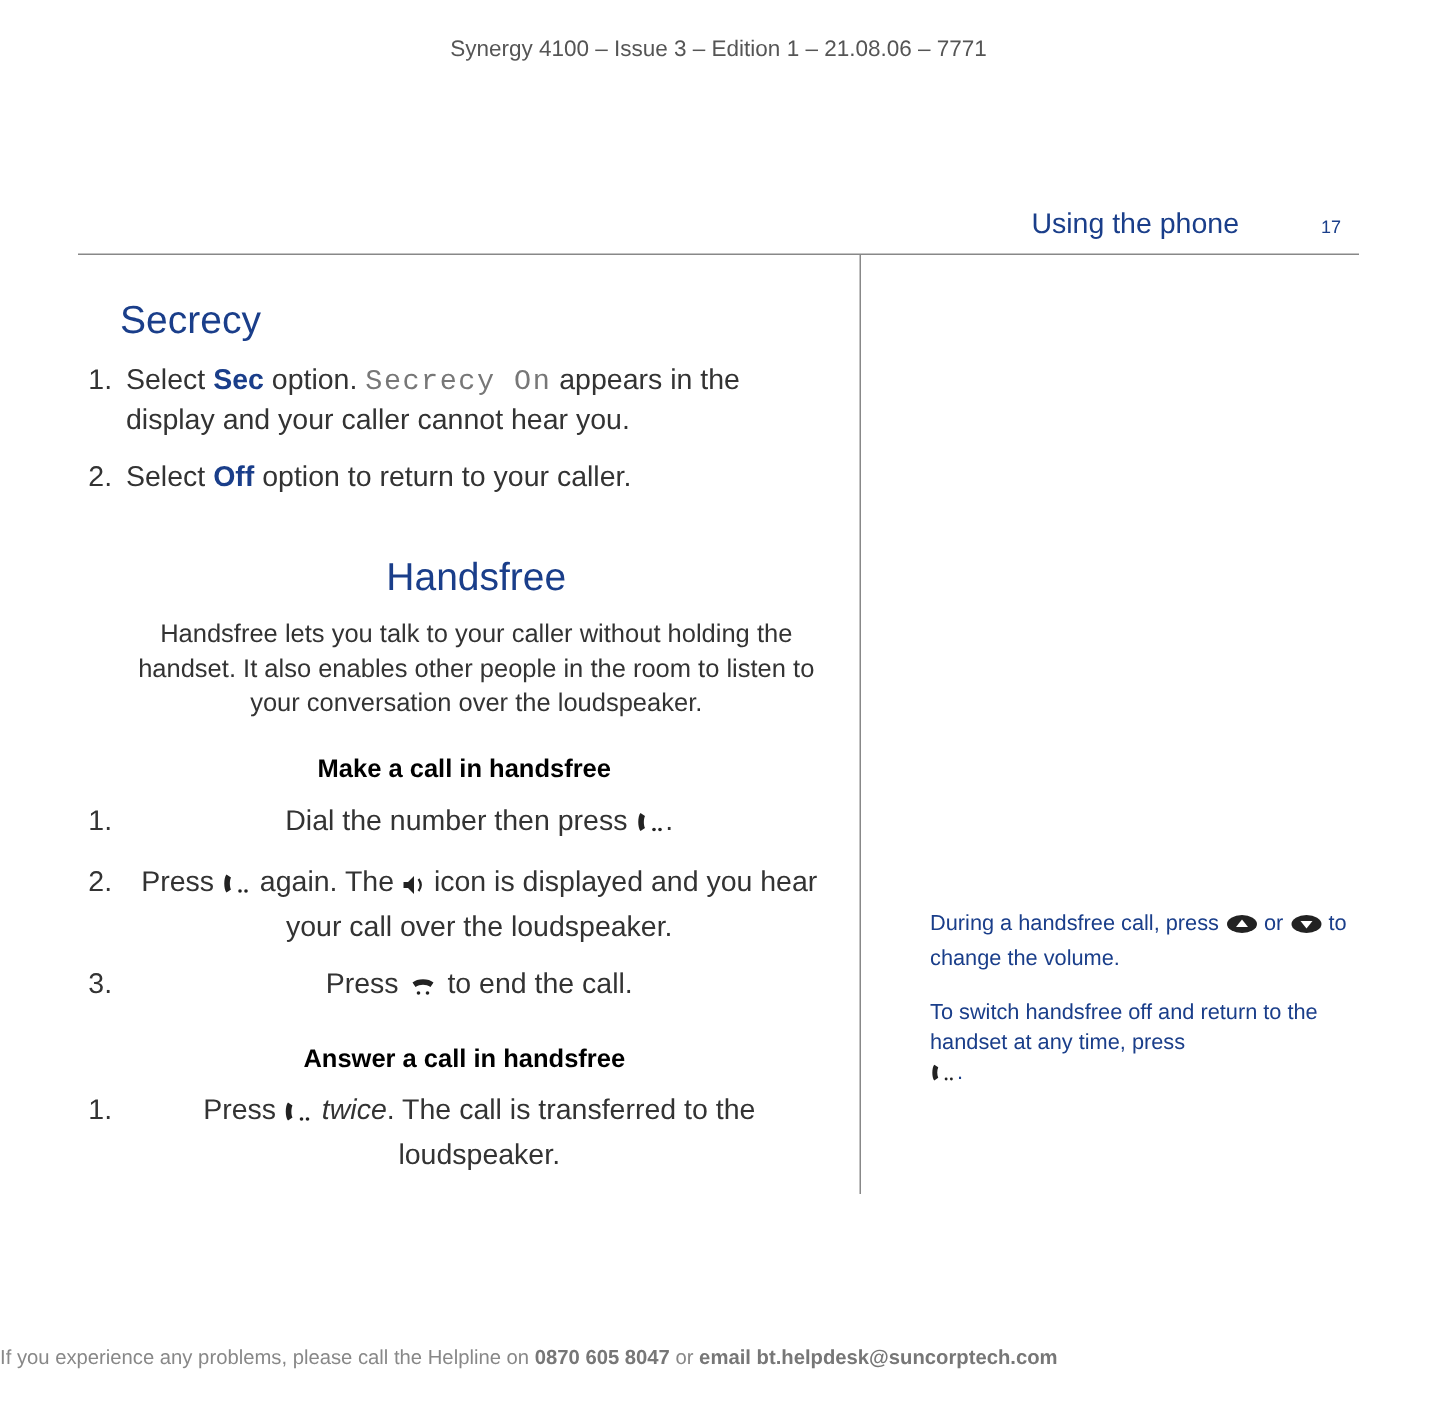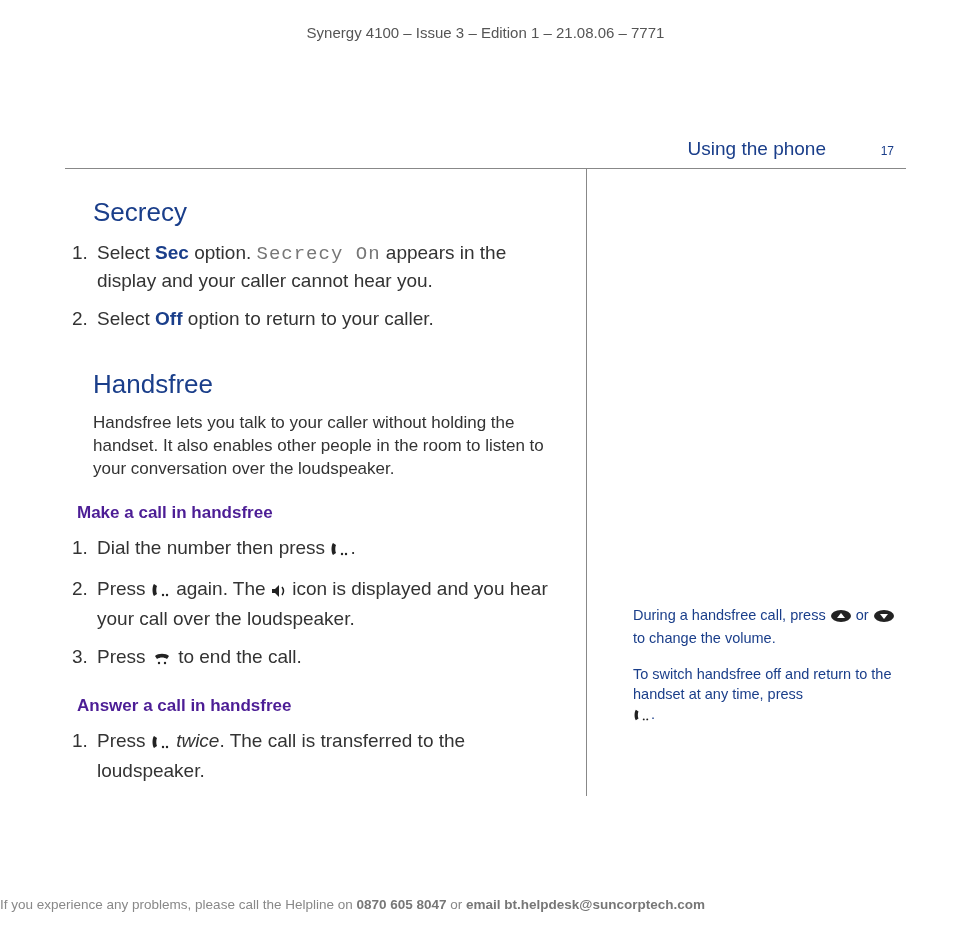--- a/index.html
+++ b/index.html
@@ -1,33 +1,33 @@
 <!DOCTYPE html>
 <html><head>
 <meta charset="utf-8">
 <style>
   * { box-sizing: border-box; margin: 0; padding: 0; }
   html, body { width: 954px; height: 951px; background: #fff; font-family: "Segoe UI", "Lucida Sans", Arial, sans-serif; color: #333; }
-  .page { width: 954px; height: 934px; position: relative; padding: 24px 48px 0 65px; }
+  .page { width: 954px; height: 934px; position: relative; padding: 24px 48px 0 52px; }
   .doc-header { text-align: center; font-size: 15px; color: #555; margin-bottom: 72px; }
   .section-row { display: flex; justify-content: flex-end; align-items: baseline; gap: 40px; padding-right: 12px; margin-bottom: 8px; }
   .section-title { color: #1a3e8a; font-size: 19px; }
   .page-num { color: #1a3e8a; font-size: 12px; min-width: 28px; text-align: right; margin-top: 31px; }
   .rule { border: none; border-top: 1px solid #888; margin: 0 0 0 0; }
   .columns { display: flex; margin-top: 0; gap: 28px; }
   .col-left { flex: 0 0 522px; border-right: 1px solid #888; padding: 28px 18px 0 0; }
   .col-right { flex: 1; padding: 28px 0 0 18px; font-size: 14.5px; color: #1a3e8a; line-height: 1.4; }
   .col-left h2 { color: #1a3e8a; font-size: 26px; font-weight: 500; margin-left: 28px; margin-bottom: 12px; }
   .col-left .intro { margin-left: 28px; font-size: 17px; line-height: 1.35; margin-bottom: 14px; color: #333; }
   ol.steps { list-style: decimal; padding-left: 28px; font-size: 19px; line-height: 1.4; color: #333; }
   ol.steps li { margin-bottom: 12px; padding-left: 4px; }
   .uiopt { font-weight: 700; color: #1a3e8a; }
   .lcd { font-family: "Courier New", monospace; letter-spacing: 1px; color: #777; }
-  .subhead { font-weight: 700; font-size: 17px; margin-left: 12px; margin-top: 22px; margin-bottom: 12px; color:#4c1d95; }
-  .block { margin-top: 36px; }
+  .subhead { font-weight: 700; font-size: 17px; margin-left: 12px; margin-top: 22px; margin-bottom: 12px; color:#000000; }
+  .block { margin-top: 36px; text-align: center; }
   .icon { display: inline-block; vertical-align: -3px; }
   .footer { position: absolute; bottom: 22px; left: 0; width: 100%; text-align: left; font-size: 13.5px; color: #888; }
   .footer .strong { color: #777; font-weight: 700; }
   .right-spacer { height: 408px; }
 </style>
 </head>
 <body>
 
 <div class="page">
 

